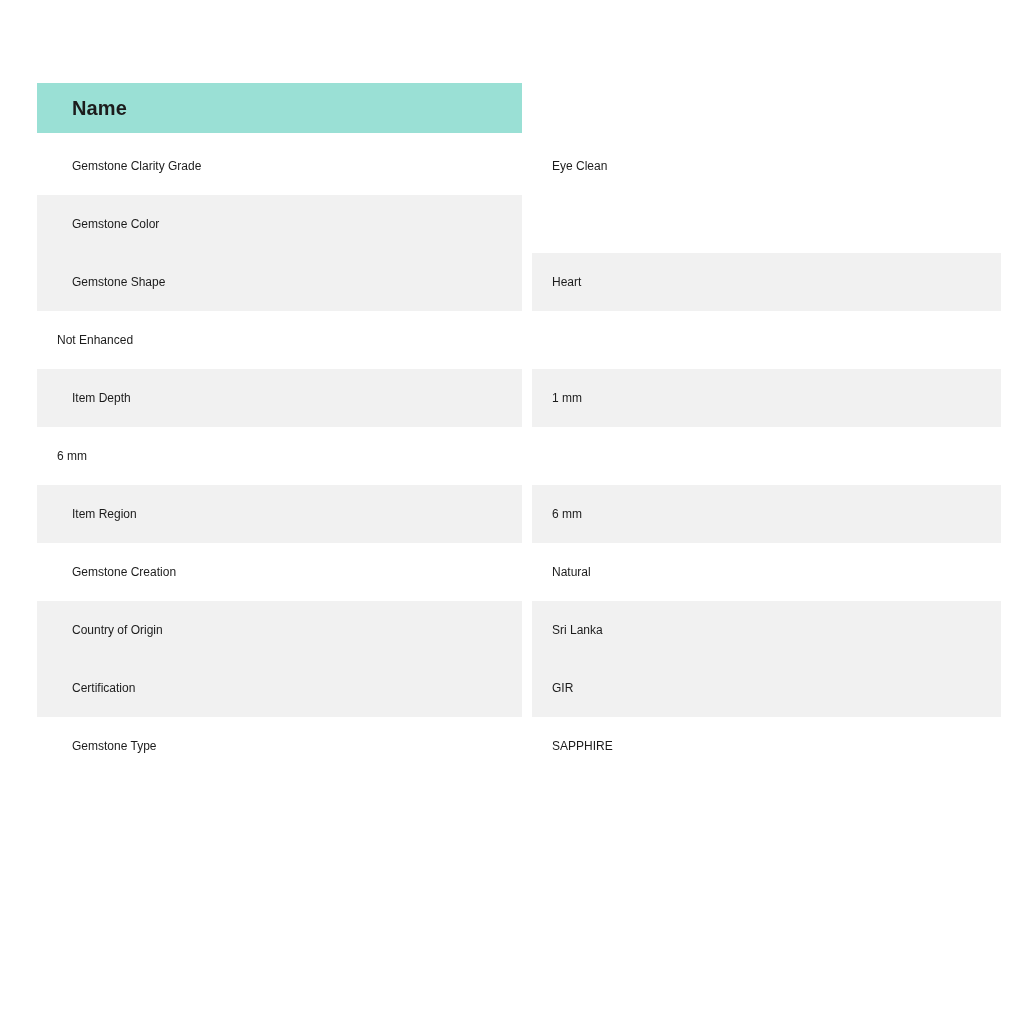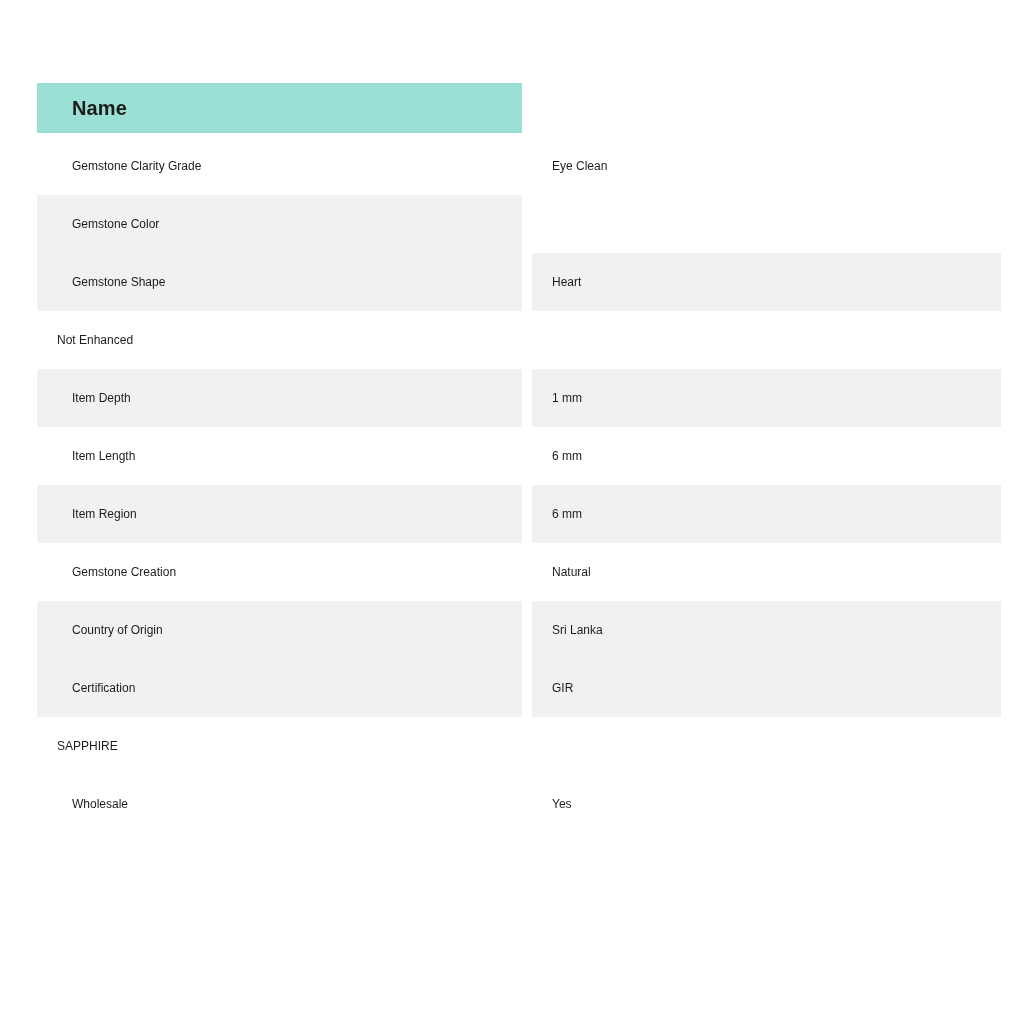--- a/index.html
+++ b/index.html
@@ -92,23 +92,20 @@
   </div>
       <div class="body-row alt">
     <div class="cell col-name">
       <span>Item Depth</span>
     </div>
     <div class="cell col-value">
       <span>1 mm</span>
     </div>
   </div>
       <div class="body-row">
-    <div class="cell col-name">
-      <span>Item Length</span>
-    </div>
     <div class="cell col-value">
       <span>6 mm</span>
     </div>
   </div>
       <div class="body-row alt">
     <div class="cell col-name">
       <span>Item Region</span>
     </div>
     <div class="cell col-value">
       <span>6 mm</span>
@@ -132,26 +129,21 @@
   </div>
       <div class="body-row alt">
     <div class="cell col-name">
       <span>Certification</span>
     </div>
     <div class="cell col-value">
       <span>GIR</span>
     </div>
   </div>
       <div class="body-row">
+    <div class="cell col-name">
+      <span>Gemstone Type</span>
+    </div>
     <div class="cell col-value">
       <span>SAPPHIRE</span>
-    </div>
-  </div>
-      <div class="body-row">
-    <div class="cell col-name">
-      <span>Wholesale</span>
-    </div>
-    <div class="cell col-value">
-      <span>Yes</span>
     </div>
   </div>
     </div>
 </div>
 
 </body></html>

